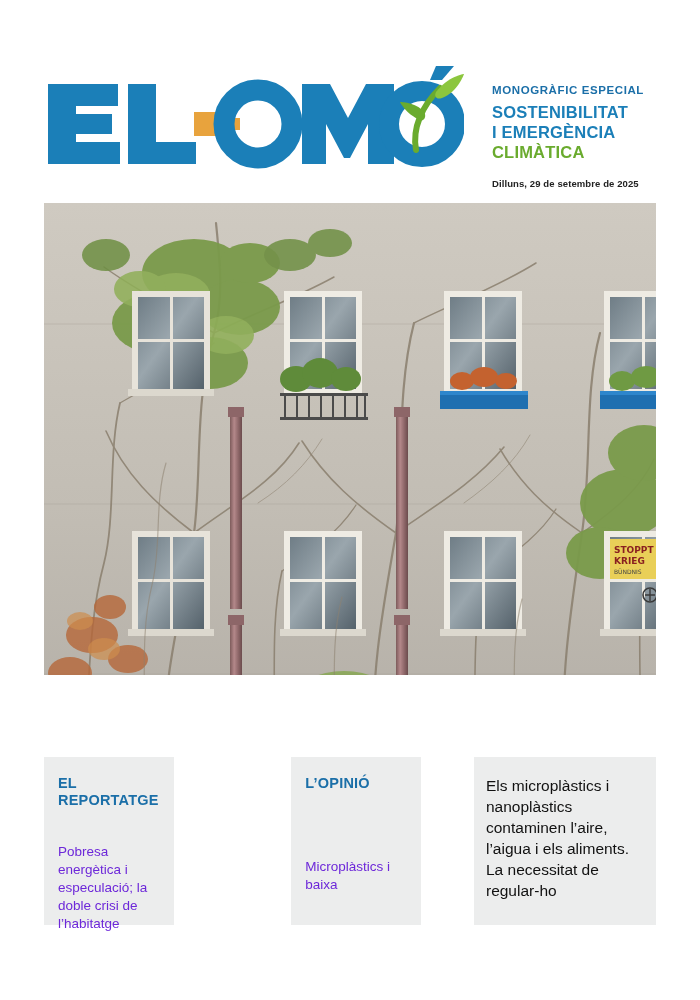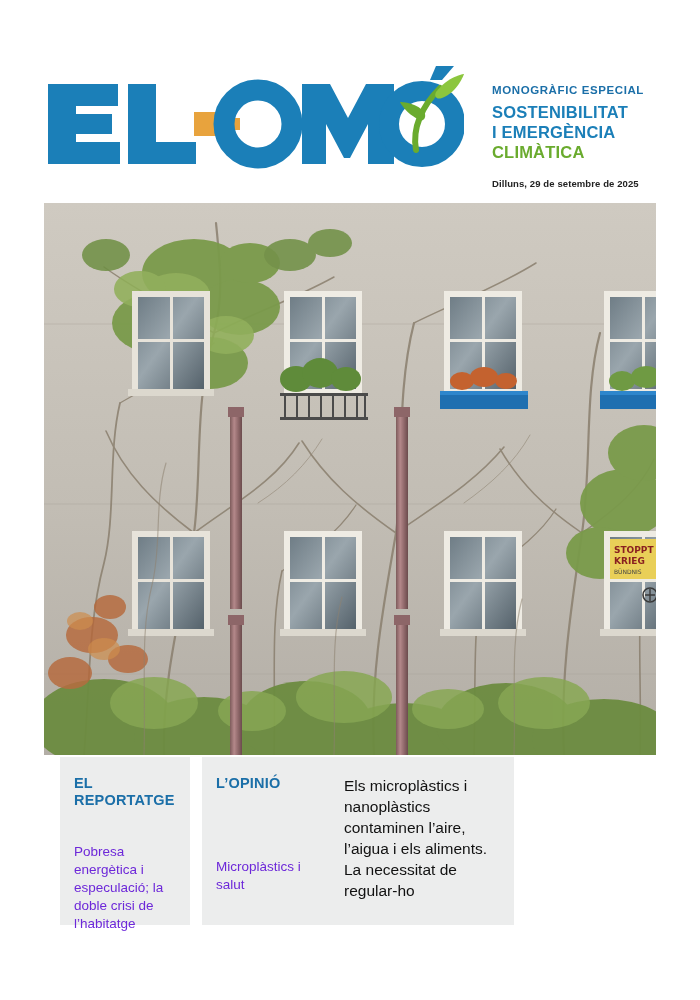--- a/index.html
+++ b/index.html
@@ -69,34 +69,35 @@
     color: #222;
     letter-spacing: 0.1px;
   }
 
   
   .photo {
     position: absolute;
     left: 44px;
     top: 203px;
     width: 612px;
-    height: 552px;
+    height: 472px;
     overflow: hidden;
     background: #b9b5ac;
   }
   .photo svg { display: block; }
 
   
   .teasers {
     position: absolute;
-    left: 60px;
+    left: 44px;
     top: 757px;
     width: 612px;
     height: 168px;
     display: flex;
+    justify-content: space-between;
   }
   .tz {
     height: 168px;
     box-sizing: border-box;
   }
   .tz-label {
     width: 130px;
     background: #eceded;
     padding: 18px 14px 14px 14px;
   }
@@ -413,21 +414,21 @@
     <div class="tz tz-label">
       <div class="tag">EL REPORTATGE</div>
       <div class="sub">Pobresa energètica i especulació; la doble crisi de l’habitatge</div>
     </div>
 
 
     <div class="tz tz-gap"></div>
 
     <div class="tz tz-label op">
       <div class="tag">L’OPINIÓ</div>
-      <div class="sub">Microplàstics i salut</div>
+      <div class="sub">Microplàstics i baixa</div>
     </div>
 
     <div class="tz tz-text wide">
       <div class="hl">Els microplàstics i nanoplàstics contaminen l’aire, l’aigua i els aliments. La necessitat de regular-ho</div>
     </div>
   </div>
 
 </div>
 
 </body></html>

